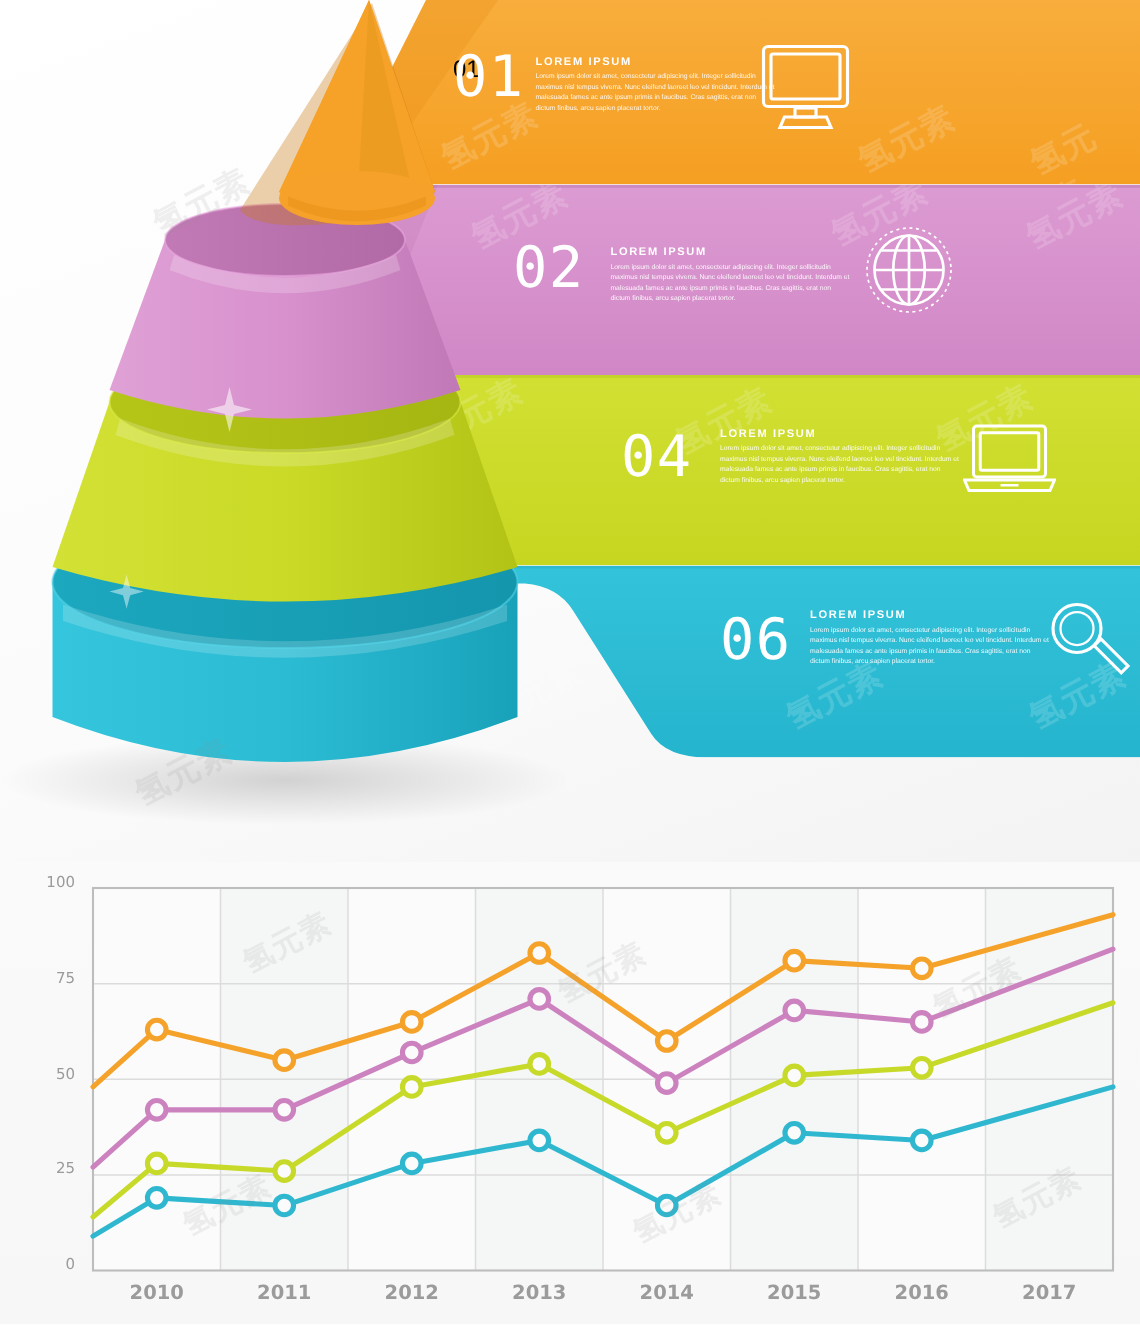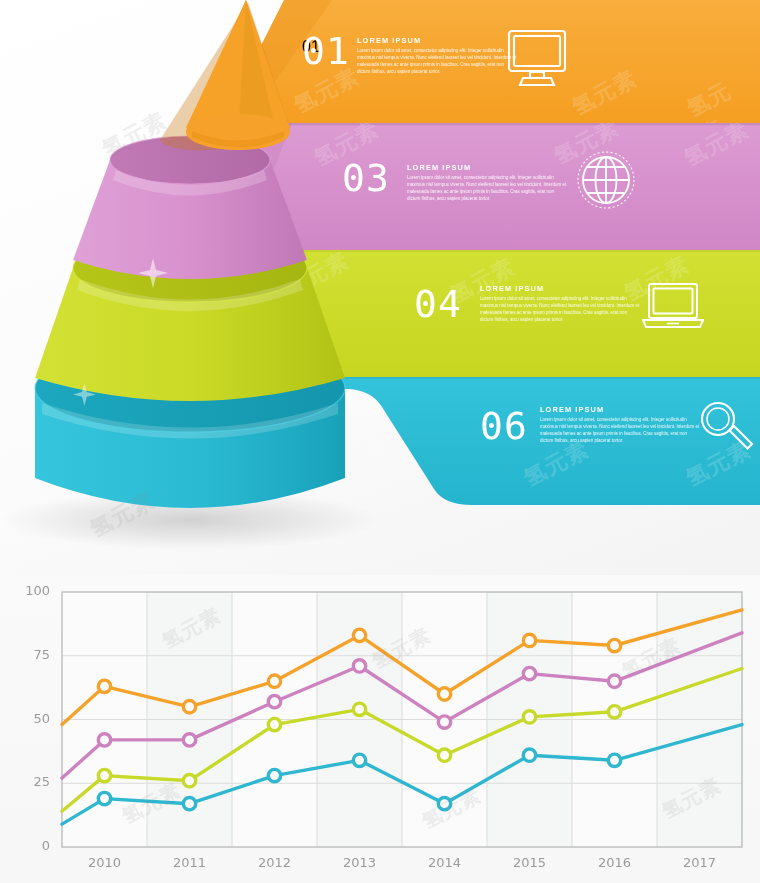--- a/index.html
+++ b/index.html
@@ -36,22 +36,22 @@
   .wm{position:absolute;color:rgba(140,140,140,.13);font-size:22px;font-family:"DejaVu Sans",sans-serif;
       transform:rotate(-28deg);pointer-events:none;user-select:none;letter-spacing:1px;font-weight:700;}
   .wm.light{color:rgba(255,255,255,.16);}
 
   
   #cone{position:absolute;left:0;top:0;width:470px;height:560px;}
 
   
   #chart{position:absolute;left:0;top:575px;width:760px;height:308px;
          background:linear-gradient(180deg,#fafafa 0%,#f7f7f7 100%);}
-  .ylab{position:absolute;color:#9b9b9b;font-size:13px;font-family:"DejaVu Sans",sans-serif;text-align:right;width:42px;}
-  .xlab{position:absolute;color:#9b9b9b;font-size:13px;font-family:"DejaVu Sans",sans-serif;text-align:center;width:60px;}
+  .ylab{position:absolute;color:#9b9b9b;font-size:10px;font-family:"DejaVu Sans",sans-serif;text-align:right;width:42px;}
+  .xlab{position:absolute;color:#9b9b9b;font-size:13px;font-family:"DejaVu Sans",sans-serif;text-align:center;width:60px;font-weight:bold;}
 </style>
 </head>
 <body>
 
 <div id="stage">
 
   <div id="info">
 
     <div class="band" style="top:0px;height:123px;">
       <div class="band-inner">
@@ -95,21 +95,21 @@
               <stop offset="0" stop-color="#dc9bd2"></stop>
                 <stop offset="1" stop-color="#d187c6"></stop>
             </linearGradient>
           </defs>
           <path d="M 34 0 L 538 0 L 538 127 L 0 127 Z" fill="url(#g2)"></path>
           <path d="M 34 0 L 70 0 L 20 127 L 0 127 Z" fill="#bb72ae" opacity=".22"></path>
           <rect x="0" y="0" width="538" height="2.2" fill="#a96ba0" opacity=".35"></rect>
         </svg>
       </div>
       <div class="band-txt" style="left:120px;top:36px;">
-        <span class="num">03</span>
+        <span class="num">02</span>
       </div>
       <div class="band-txt" style="left:185px;top:40px;">
         <p class="ttl">LOREM IPSUM</p>
         <p class="body">Lorem ipsum dolor sit amet, consectetur adipiscing elit. Integer sollicitudin maximus nisl tempus viverra. Nunc eleifend laoreet leo vel tincidunt. Interdum et malesuada fames ac ante ipsum primis in faucibus. Cras sagittis, erat non dictum finibus, arcu sapien placerat tortor.</p>
       </div>
       <div class="band-txt icon" style="left:352px;top:25px;">
         <svg width="64" height="64" viewBox="0 0 64 64" fill="none" stroke="#ffffff" stroke-width="1.8">
           <circle cx="32" cy="32" r="28" stroke-dasharray="2 2.4" stroke-width="1.1"></circle>
           <circle cx="32" cy="32" r="23"></circle>
           <ellipse cx="32" cy="32" rx="10.5" ry="23"></ellipse>

